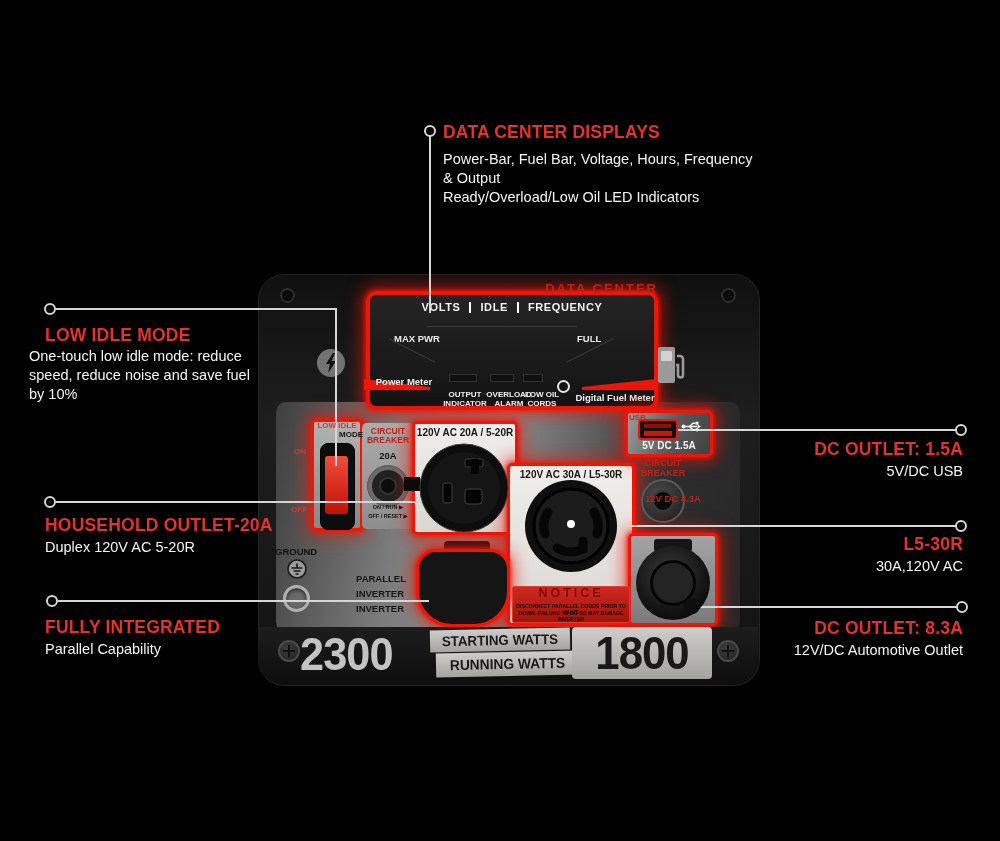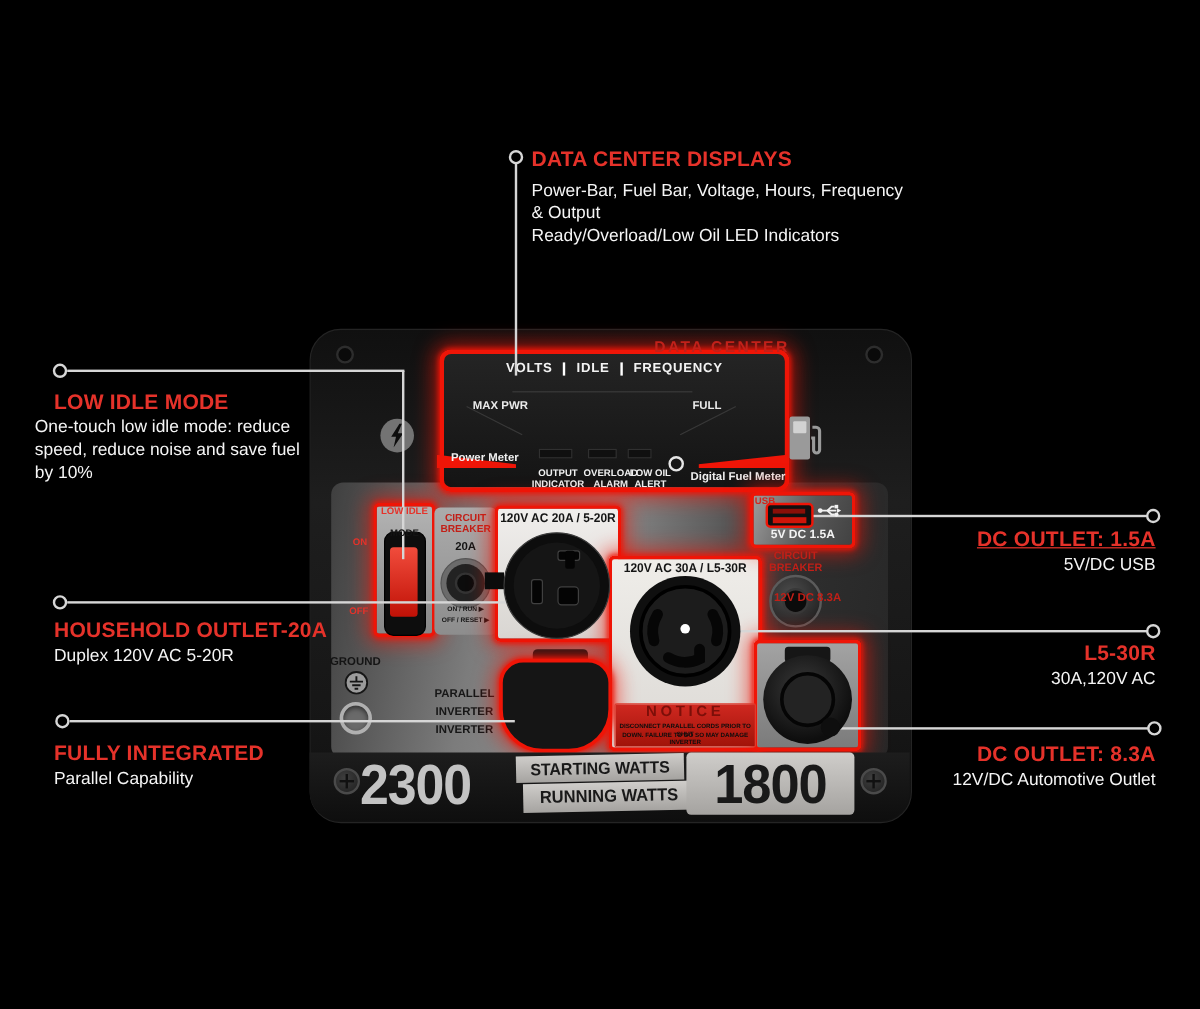--- a/index.html
+++ b/index.html
@@ -48,21 +48,21 @@
   .dlab{color:#f0f0f0;font-weight:bold;text-align:center;}
   #d-lab-pm{left:366px;top:376px;width:76px;font-size:9.5px;}
   #d-lab-oi{left:441px;top:390px;width:48px;font-size:8px;line-height:9px;}
   #d-lab-oa{left:486px;top:390px;width:46px;font-size:8px;line-height:9px;}
   #d-lab-lo{left:520px;top:390px;width:44px;font-size:8px;line-height:9px;}
   #d-lab-fm{left:572px;top:392px;width:86px;font-size:9.5px;}
   
   #li-plate{left:311px;top:419px;width:52px;height:112px;border-radius:5px;
             background:linear-gradient(180deg,#b3b3b3,#878787);}
   #li-l1{left:311px;top:421px;width:52px;text-align:center;font-size:8px;font-weight:bold;color:var(--accent-red);z-index:5;}
-  #li-l2{left:311px;top:440px;width:52px;text-align:center;font-size:8px;font-weight:bold;color:#141414;z-index:5;}
+  #li-l2{left:311px;top:430px;width:52px;text-align:center;font-size:8px;font-weight:bold;color:#141414;z-index:5;padding-left:14px;}
   #li-switch{left:320px;top:443px;width:33px;height:85px;background:#0d0d0d;border-radius:8px;border:1px solid #000;}
   #li-switch-red{left:325px;top:456px;width:23px;height:58px;border-radius:3px;
                  background:linear-gradient(180deg,#f14c3c,#c01106);}
   #li-on{left:294px;top:447px;font-size:8px;font-weight:bold;color:var(--accent-red);}
   #li-off{left:291px;top:505px;font-size:8px;font-weight:bold;color:var(--accent-red);}
   #cb-plate{left:362px;top:423px;width:52px;height:106px;border-radius:5px;
             background:linear-gradient(180deg,#ababab,#8d8d8d);}
   #cb-l1{left:362px;top:426px;width:52px;text-align:center;font-size:8.5px;font-weight:bold;color:#c21f17;}
   #cb-l2{left:362px;top:435px;width:52px;text-align:center;font-size:8.5px;font-weight:bold;color:#c21f17;}
   #cb-amps{left:362px;top:450px;width:52px;text-align:center;font-size:9.5px;font-weight:bold;color:#141414;}
@@ -112,21 +112,21 @@
   #dc12-outer{left:636px;top:546px;width:74px;height:74px;border-radius:50%;z-index:4;
               background:radial-gradient(circle at 45% 38%,#3a3a3a,#0e0e0e 70%);}
   #dc12-inner{left:650px;top:560px;width:46px;height:46px;border-radius:50%;border:3px solid #050505;
               background:#232323;box-sizing:border-box;z-index:5;}
   #dc12-bump{left:684px;top:598px;width:16px;height:16px;border-radius:50%;background:#0e0e0e;z-index:5;}
   
   #ground-label{left:275px;top:546px;font-size:9.5px;font-weight:bold;color:#141414;}
   #ground-sym{left:287px;top:559px;}
   #ground-ring{left:283px;top:585px;width:27px;height:27px;border-radius:50%;border:3px solid #b0b0b0;
                background:#6a6a6a;box-shadow:inset 0 2px 4px rgba(0,0,0,.55);box-sizing:border-box;}
-  #par-text{left:356px;top:571px;width:62px;text-align:center;font-size:9.5px;line-height:15px;font-weight:bold;color:#161616;}
+  #par-text{left:356px;top:571px;width:62px;font-size:9.5px;line-height:15px;font-weight:bold;color:#161616;}
   #par-tab{left:444px;top:541px;width:46px;height:16px;background:#151515;border-radius:4px;}
   #par-blob{left:416px;top:549px;width:94px;height:78px;background:#151515;border-radius:20px 20px 36px 36px;}
   
   #band{left:258px;top:627px;width:500px;height:57px;border-radius:0 0 24px 24px;
         background:linear-gradient(180deg,#1d1d1d,#0e0e0e);}
   .screw{width:22px;height:22px;border-radius:50%;border:2px solid #4a4a4a;box-sizing:border-box;
          background:radial-gradient(circle at 40% 35%,#3e3e3e,#1f1f1f);}
   .screw::before,.screw::after{content:"";position:absolute;background:#111;}
   .screw::before{left:8px;top:3px;width:2px;height:12px;}
   .screw::after{left:3px;top:8px;width:12px;height:2px;}
@@ -149,21 +149,21 @@
   #co1-c{left:424px;top:125px;} #co1-v{left:429px;top:136px;width:2px;height:177px;}
   #co1-t{left:443px;top:122px;} #co1-b{left:443px;top:150px;}
   #co2-c{left:44px;top:303px;}  #co2-h{left:56px;top:308px;width:281px;height:2px;}
   #co2-v{left:335px;top:309px;width:2px;height:157px;}
   #co2-t{left:45px;top:325px;}  #co2-b{left:29px;top:347px;}
   #co3-c{left:44px;top:496px;}  #co3-h{left:56px;top:501px;width:396px;height:2px;}
   #co3-t{left:45px;top:515px;}  #co3-b{left:45px;top:538px;}
   #co4-c{left:46px;top:595px;}  #co4-h{left:58px;top:600px;width:371px;height:2px;}
   #co4-t{left:45px;top:617px;}  #co4-b{left:45px;top:640px;}
   #co5-c{left:955px;top:424px;} #co5-h{left:676px;top:429px;width:280px;height:2px;}
-  #co5-t{right:37px;top:439px;text-decoration:underline;} #co5-b{right:37px;top:462px;}
+  #co5-t{right:37px;top:439px;} #co5-b{right:37px;top:462px;}
   #co6-c{left:955px;top:520px;} #co6-h{left:572px;top:525px;width:384px;height:2px;}
   #co6-t{right:37px;top:534px;} #co6-b{right:37px;top:557px;}
   #co7-c{left:956px;top:601px;} #co7-h{left:688px;top:606px;width:269px;height:2px;}
   #co7-t{right:37px;top:618px;} #co7-b{right:37px;top:641px;}
 </style>
 </head>
 <body>
 
 <div id="stage">
 
@@ -196,21 +196,21 @@
   <div class="abs dlab" id="d-lab-oi">
     <div>OUTPUT</div>
     <div>INDICATOR</div>
   </div>
   <div class="abs dlab" id="d-lab-oa">
     <div>OVERLOAD</div>
     <div>ALARM</div>
   </div>
   <div class="abs dlab" id="d-lab-lo">
     <div>LOW OIL</div>
-    <div>ALERT</div>
+    <div>CORDS</div>
   </div>
   <div class="abs dlab" id="d-lab-fm">Digital Fuel Meter</div>
 
   <div class="abs glow" id="li-plate"></div>
   <div class="abs" id="li-l1">LOW IDLE</div>
   <div class="abs" id="li-l2">MODE</div>
   <div class="abs" id="li-switch"></div>
   <div class="abs" id="li-switch-red"></div>
   <div class="abs" id="li-on">ON</div>
   <div class="abs" id="li-off">OFF</div>

